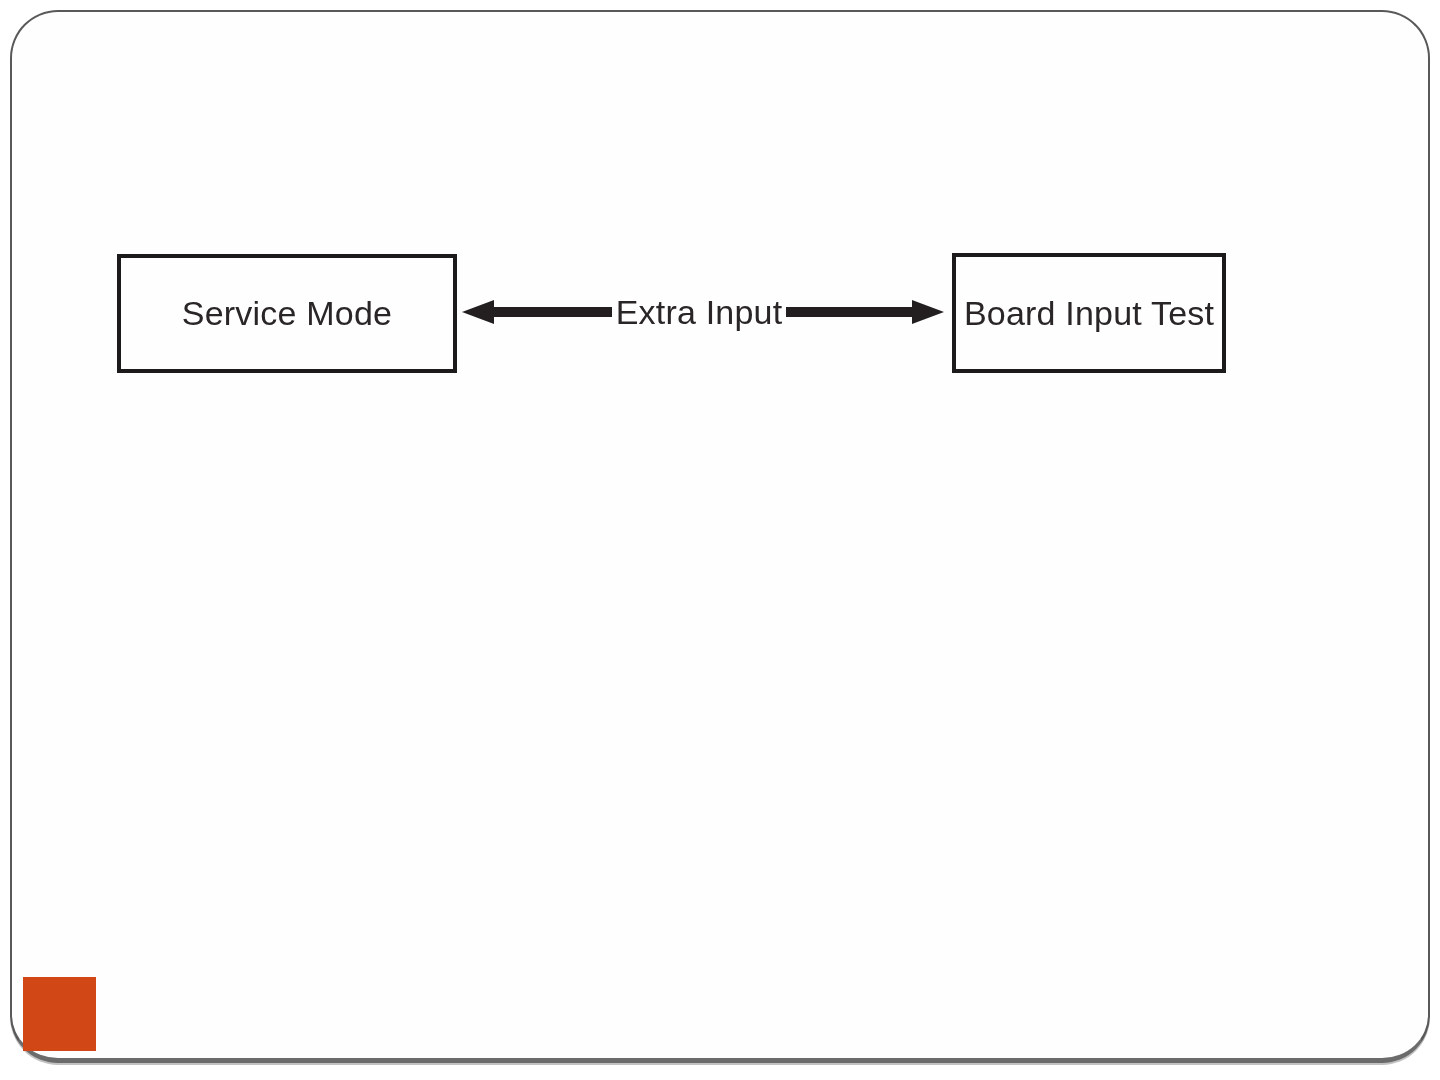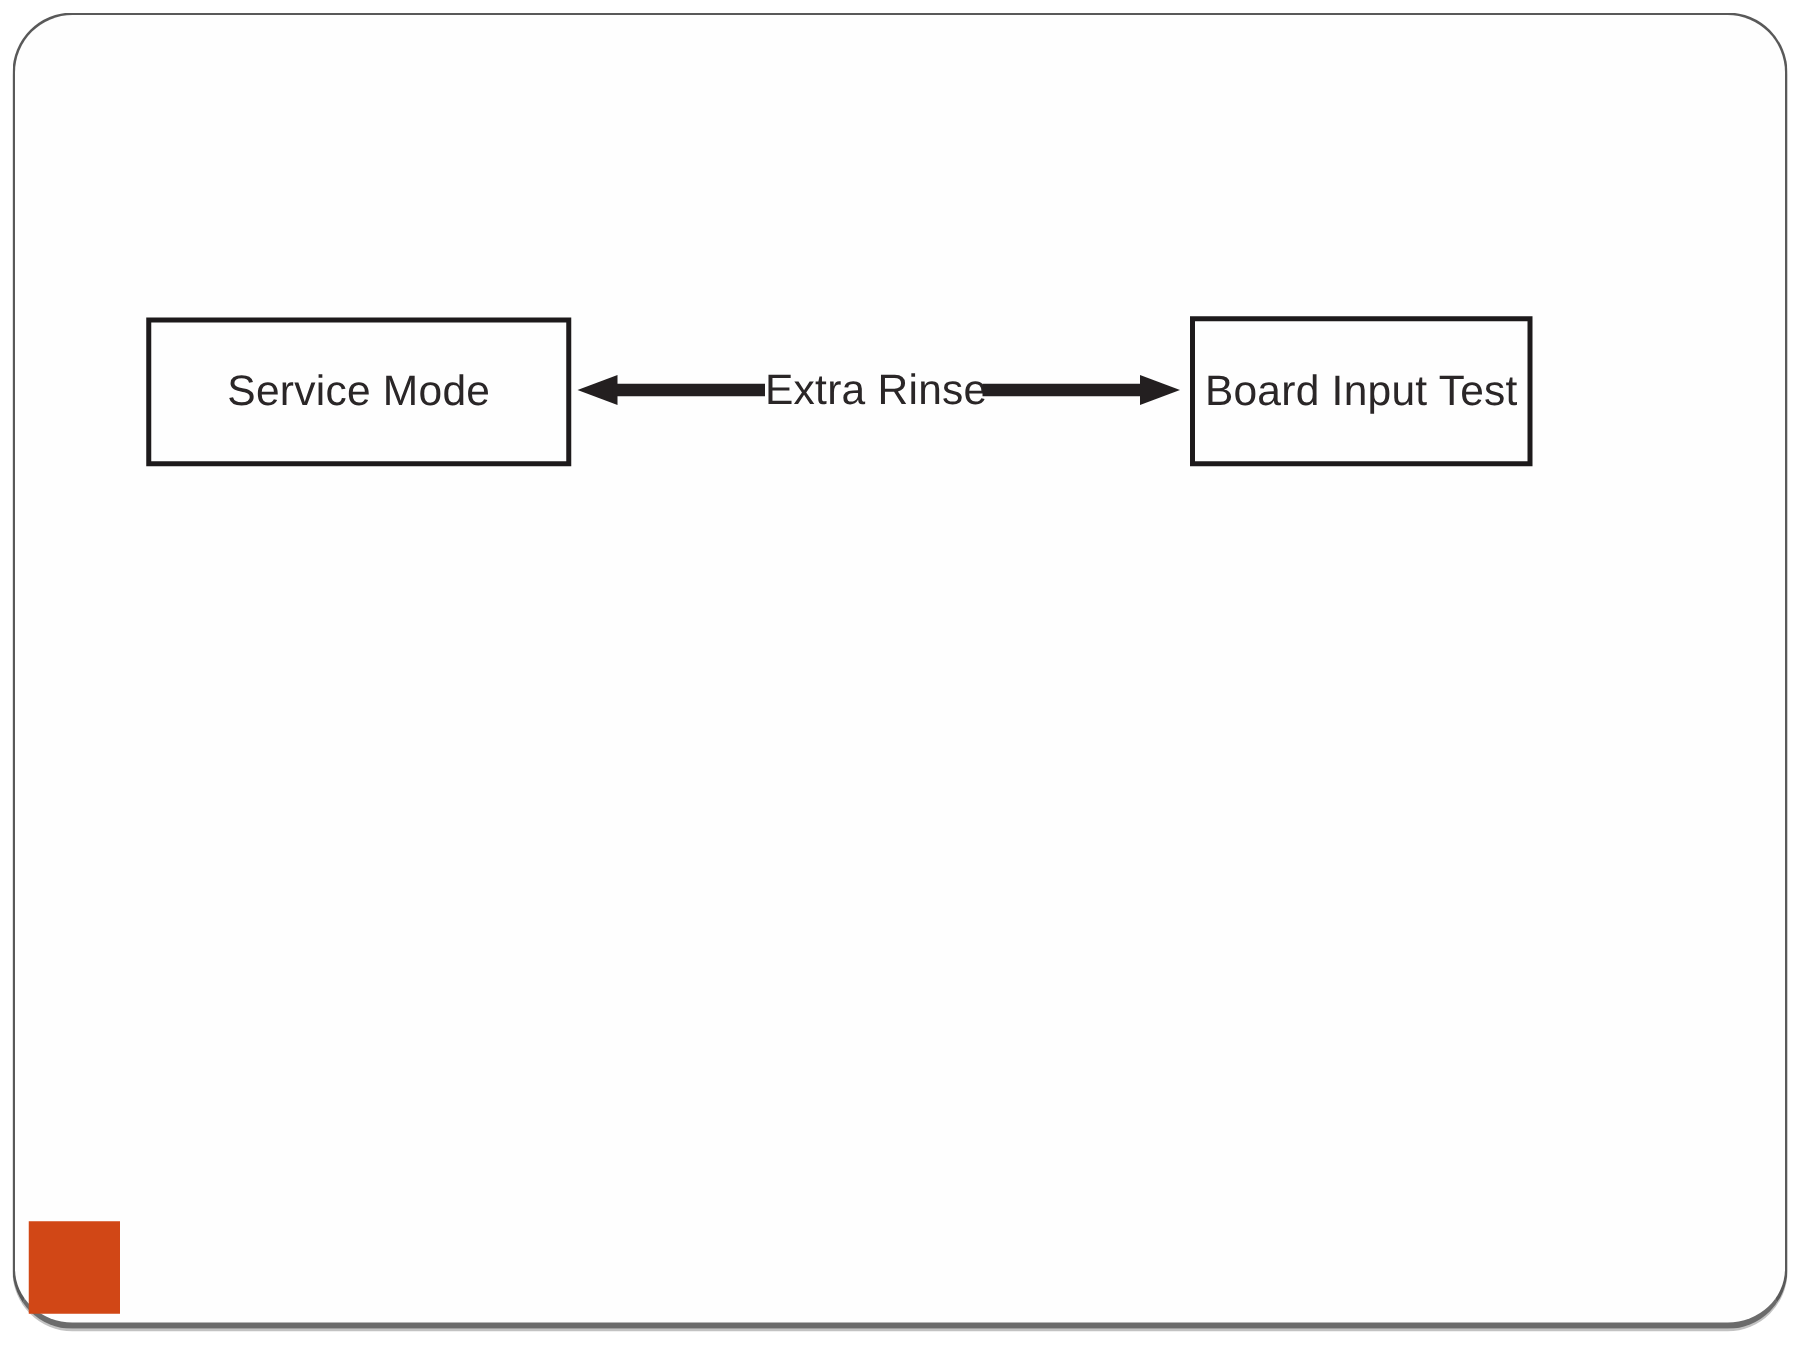--- a/index.html
+++ b/index.html
@@ -98,21 +98,21 @@
 
   <div class="slide"></div>
 
   <div class="node-box node-left">
     <span>Service Mode</span>
   </div>
 
   <span class="arrow-head head-left"></span>
   <span class="arrow-shaft shaft-left"></span>
 
-  <span class="connector-label">Extra Rinse</span>
+  <span class="connector-label">Extra Input</span>
 
   <span class="arrow-shaft shaft-right"></span>
   <span class="arrow-head head-right"></span>
 
   <div class="node-box node-right">
     <span>Board Input Test</span>
   </div>
 
   <div class="accent-square"></div>
 

